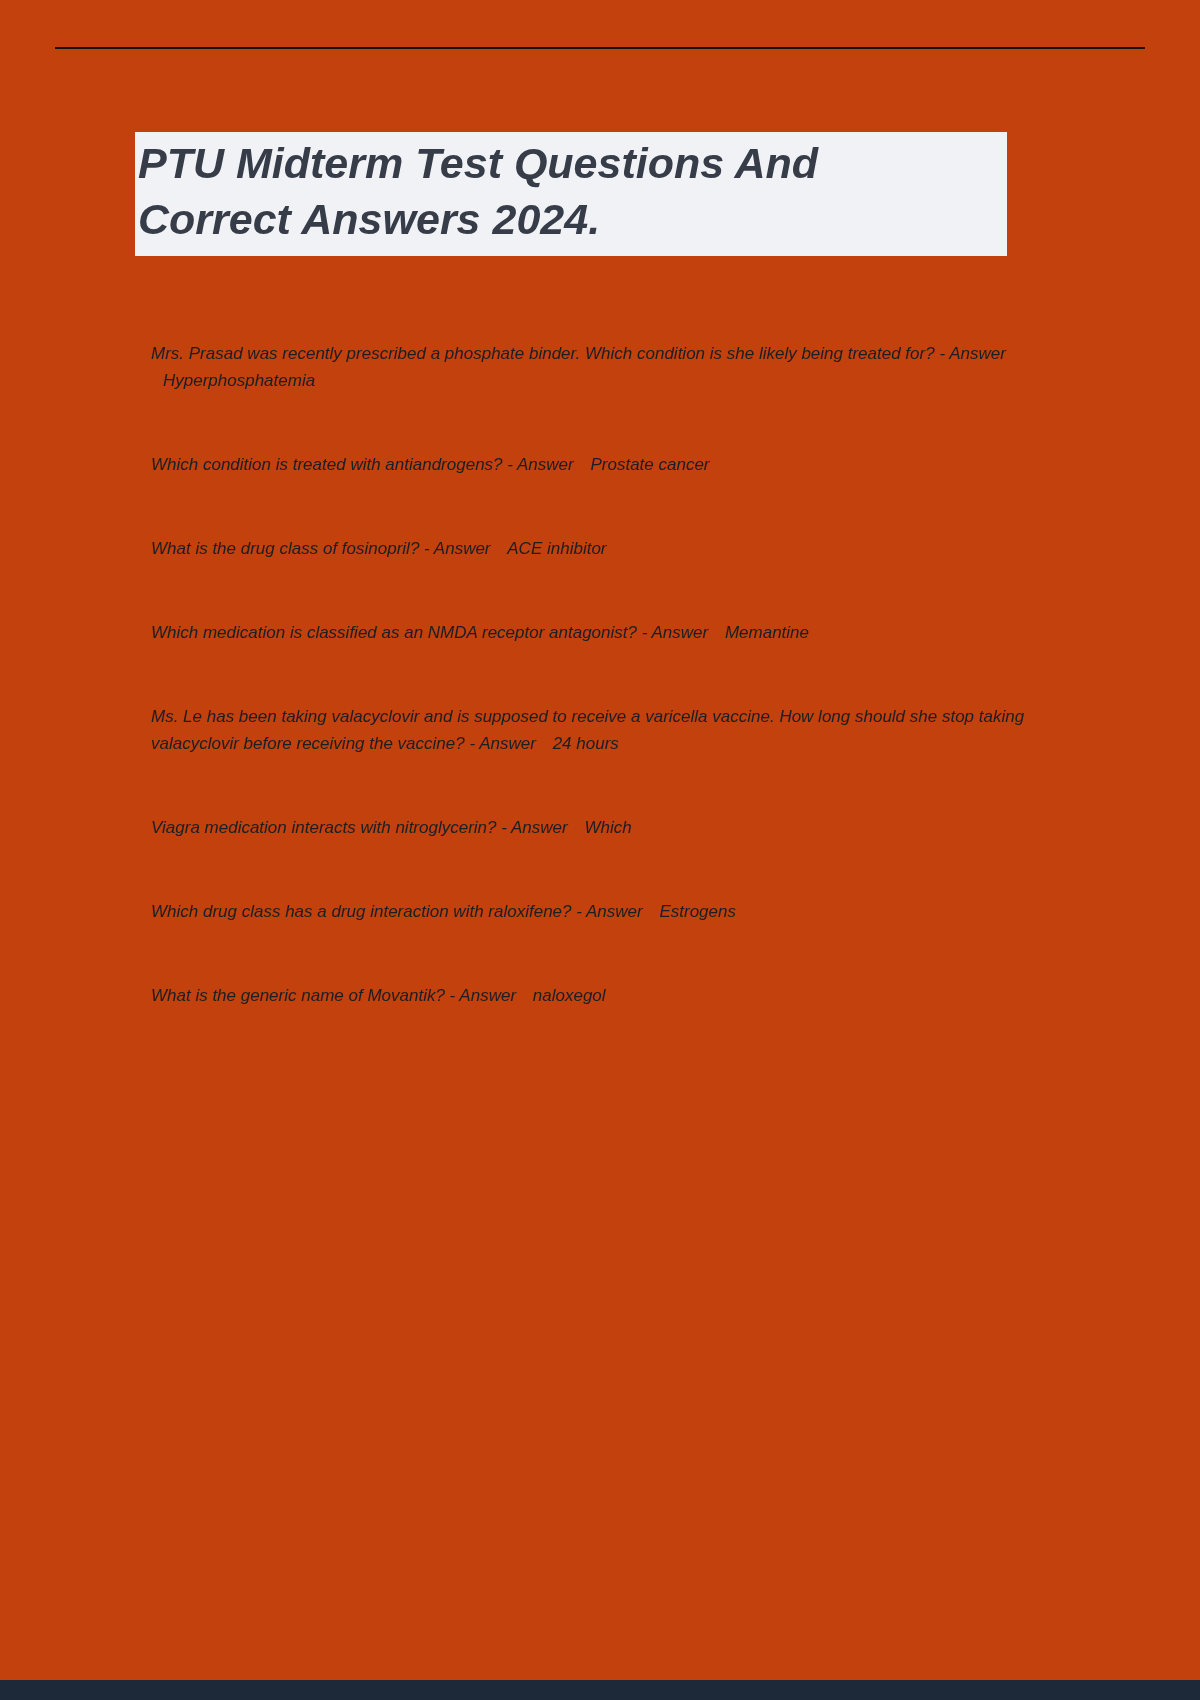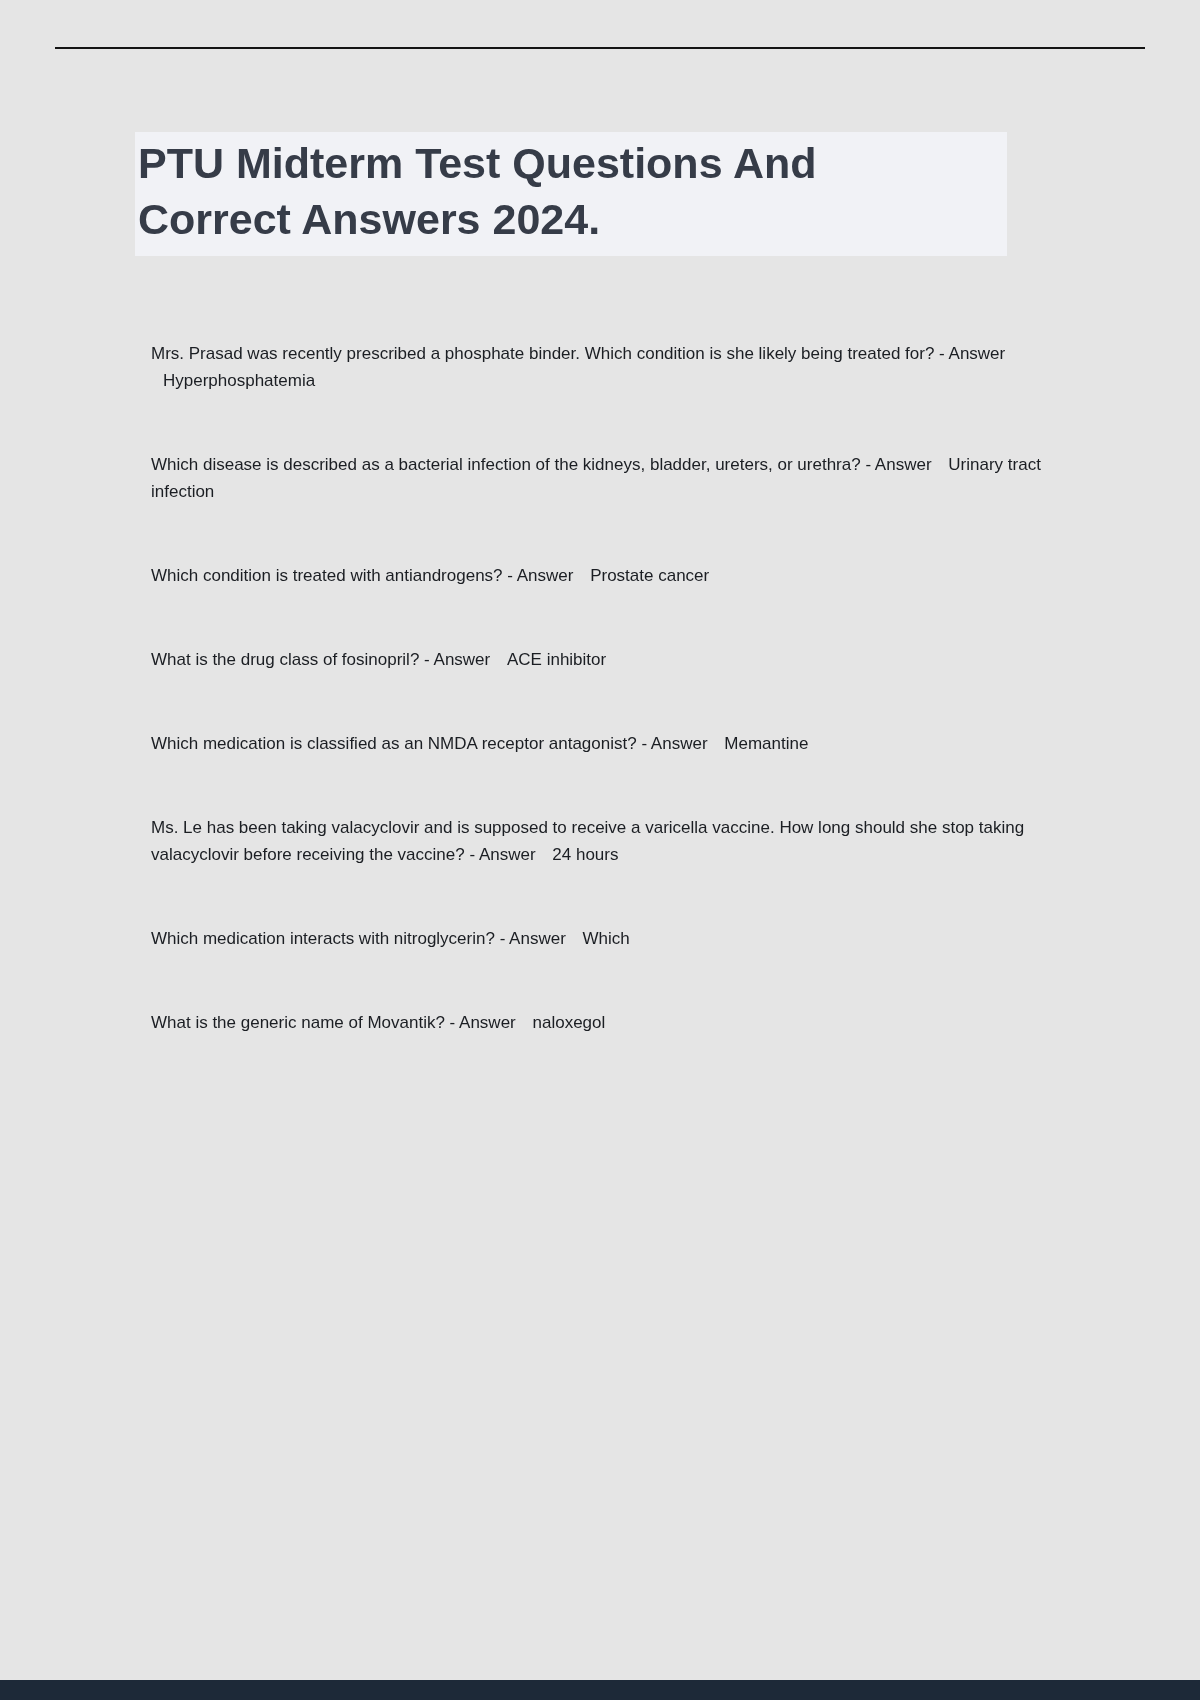--- a/index.html
+++ b/index.html
@@ -7,21 +7,22 @@
   body {
     width: 1200px;
     height: 1700px;
     position: relative;
     font-family: "Liberation Sans", sans-serif;
     overflow: hidden;
   }
   .page {
     position: absolute;
     inset: 0;
-    background: #e5e5e5;
+    background: #c2410c;
+    font-style: italic;
   }
   .top-rule {
     position: absolute;
     left: 55px;
     top: 47px;
     width: 1090px;
     height: 2px;
     background: #141414;
   }
   .content {
@@ -71,25 +72,20 @@
       <span class="title-line">Correct Answers 2024.</span>
     </h1>
 
     <div class="qa-list">
   <p class="qa-item">
     <span class="qa-question">Mrs. Prasad was recently prescribed a phosphate binder. Which condition is she likely being treated for?</span>
     <span class="qa-sep">- Answer</span>
     <span class="qa-answer">Hyperphosphatemia</span>
   </p>
 
-  <p class="qa-item">
-    <span class="qa-question">Which disease is described as a bacterial infection of the kidneys, bladder, ureters, or urethra?</span>
-    <span class="qa-sep">- Answer</span>
-    <span class="qa-answer">Urinary tract infection</span>
-  </p>
 
   <p class="qa-item">
     <span class="qa-question">Which condition is treated with antiandrogens?</span>
     <span class="qa-sep">- Answer</span>
     <span class="qa-answer">Prostate cancer</span>
   </p>
 
   <p class="qa-item">
     <span class="qa-question">What is the drug class of fosinopril?</span>
     <span class="qa-sep">- Answer</span>
@@ -103,25 +99,30 @@
     <span class="qa-answer">Memantine</span>
   </p>
 
   <p class="qa-item">
     <span class="qa-question">Ms. Le has been taking valacyclovir and is supposed to receive a varicella vaccine. How long should she stop taking valacyclovir before receiving the vaccine?</span>
     <span class="qa-sep">- Answer</span>
     <span class="qa-answer">24 hours</span>
   </p>
 
   <p class="qa-item">
-    <span class="qa-question">Which medication interacts with nitroglycerin?</span>
+    <span class="qa-question">Viagra medication interacts with nitroglycerin?</span>
     <span class="qa-sep">- Answer</span>
     <span class="qa-answer">Which</span>
   </p>
 
+  <p class="qa-item">
+    <span class="qa-question">Which drug class has a drug interaction with raloxifene?</span>
+    <span class="qa-sep">- Answer</span>
+    <span class="qa-answer">Estrogens</span>
+  </p>
 
 
   <p class="qa-item">
     <span class="qa-question">What is the generic name of Movantik?</span>
     <span class="qa-sep">- Answer</span>
     <span class="qa-answer">naloxegol</span>
   </p>
 </div>
   </div>
 

